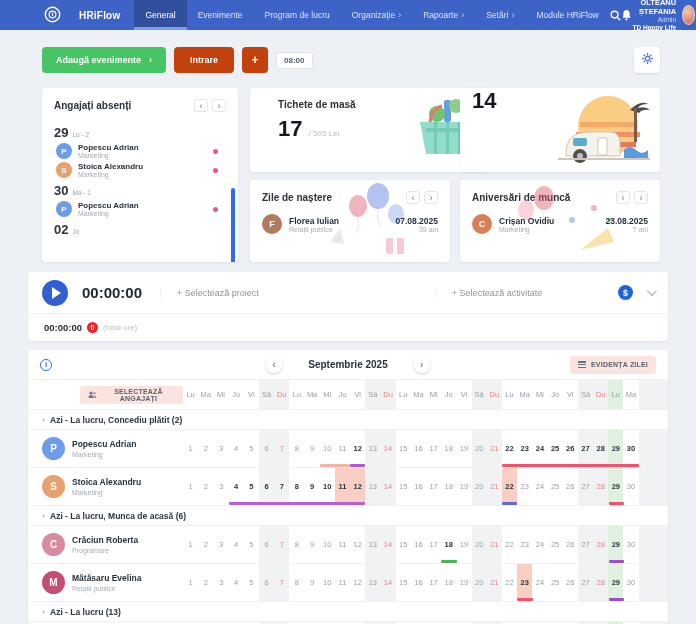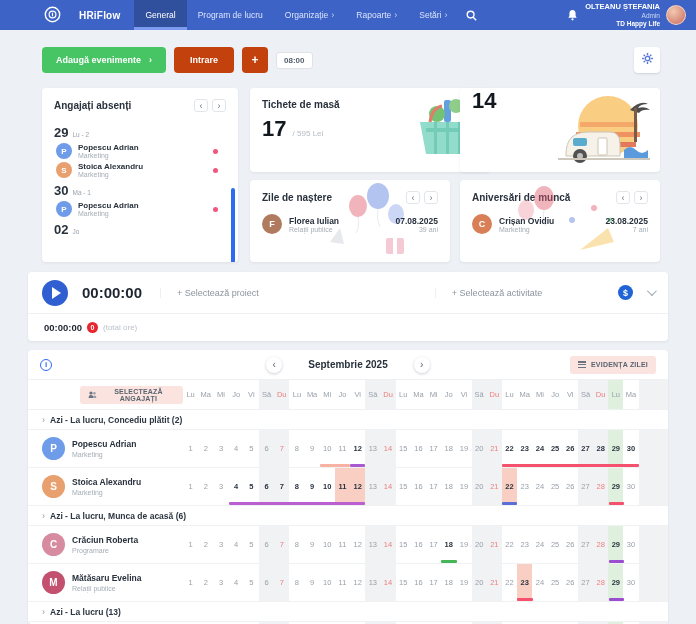--- a/index.html
+++ b/index.html
@@ -43,21 +43,21 @@
   .abs-day { display:flex; align-items:baseline; gap:4px; margin-top:5px; }
   .abs-daynum { font-size:13px; font-weight:bold; color:#28313c; }
   .abs-daymeta { font-size:6.5px; color:#9aa3ad; }
   .abs-row { display:flex; align-items:center; gap:6px; margin:3px 0 3px 2px; cursor:pointer; }
   .avatar-sm { width:16px; height:16px; border-radius:50%; color:#fff; font-size:8px; font-weight:bold; display:flex; align-items:center; justify-content:center; flex:none; }
   .abs-name { font-size:8px; font-weight:bold; color:#28313c; }
   .abs-dept { font-size:7px; color:#a5adb5; }
   .dot { width:5px; height:5px; border-radius:50%; background:#f2557d; margin-left:auto; margin-right:8px; }
   .abs-scroll { position:absolute; right:3px; top:100px; width:4px; height:110px; background:#2f6bf2; border-radius:2px; cursor:pointer; }
 
-  #card-meal   { left:250px; top:88px; width:240px; height:84px; }
+  #card-meal   { left:250px; top:88px; width:240px; height:84px;padding-left:16px; }
   #card-leave  { left:460px; top:88px; width:200px; height:84px; }
   .big-num { font-size:22px; font-weight:bold; color:#12181f; padding:0 0 0 12px; }
   .big-sub { font-size:8px; color:#b4bcc4; font-weight:normal; }
   .illu { position:absolute; right:4px; top:4px; }
 
   #card-bday  { left:250px; top:180px; width:200px; height:82px; }
   #card-anniv { left:460px; top:180px; width:200px; height:82px; }
   .person-row { display:flex; align-items:center; gap:7px; padding:4px 12px; position:relative; z-index:2; }
   .avatar-md { width:20px; height:20px; border-radius:50%; color:#fff; font-size:9px; font-weight:bold; display:flex; align-items:center; justify-content:center; flex:none; }
   .p-name { font-size:8.5px; font-weight:bold; color:#28313c; }
@@ -127,33 +127,39 @@
             <rect x="7.9" y="6.7" width="1.2" height="3.6" fill="#fff"></rect>
           </svg>
       </span>
       <span>HRiFlow</span>
     </div>
     <nav class="nav-items">
         <div class="nav-item active">
           <span>General</span>
         </div>
         <div class="nav-item">
+          <span>Evenimente</span>
+        </div>
+        <div class="nav-item">
           <span>Program de lucru</span>
         </div>
         <div class="nav-item">
           <span>Organizație</span>
           <span class="arr">›</span>
         </div>
         <div class="nav-item">
           <span>Rapoarte</span>
           <span class="arr">›</span>
         </div>
         <div class="nav-item">
           <span>Setări</span>
           <span class="arr">›</span>
+        </div>
+        <div class="nav-item">
+          <span>Module HRiFlow</span>
         </div>
       </nav>
     <span class="nav-icon">
       <svg width="11" height="11" viewBox="0 0 11 11">
           <circle cx="4.6" cy="4.6" r="3.4" fill="none" stroke="#fff" stroke-width="1.4"></circle>
           <line x1="7.2" y1="7.2" x2="10.2" y2="10.2" stroke="#fff" stroke-width="1.4"></line>
         </svg>
     </span>
     <span class="nav-spacer"></span>
     <span class="nav-icon">

